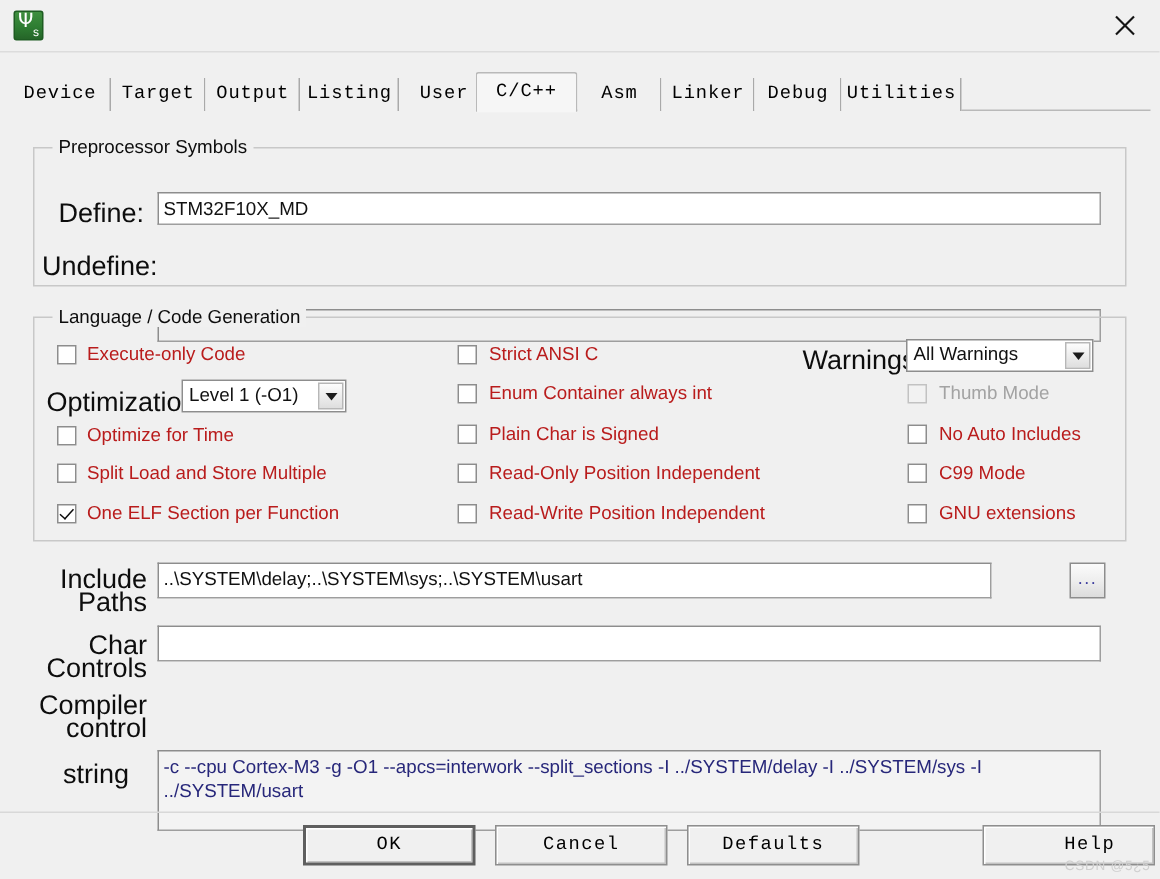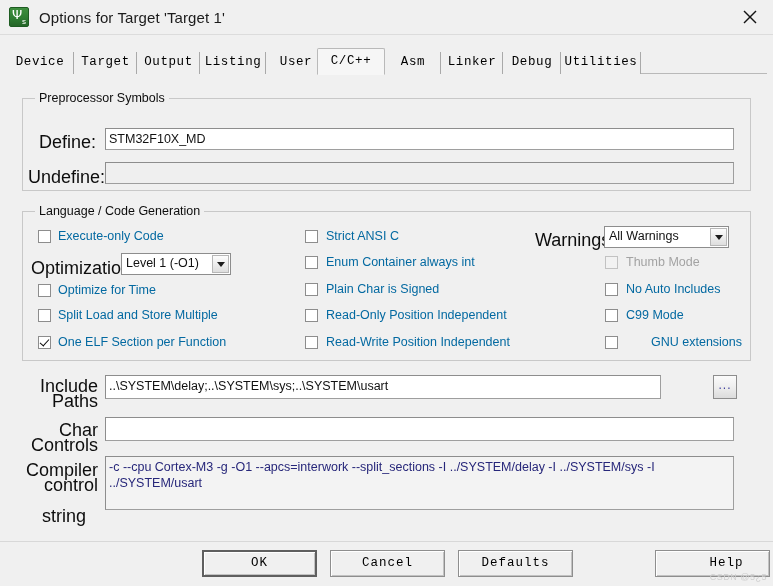--- a/index.html
+++ b/index.html
@@ -150,20 +150,21 @@
     color: #111;
     padding: 2px 3px;
     overflow: hidden;
     white-space: nowrap;
     line-height: 16px;
     cursor: text;
   }
   .field.disabled {
     background: #efefef;
     color: #8c8c8c;
+    margin-top: 44px;
   }
   .field.multiline { white-space: normal; line-height: 16px; }
 
   
   .cb {
     position: absolute;
     width: 13px; height: 13px;
     box-sizing: border-box;
     background: #ffffff;
     border: 1px solid #8d8d8d;
@@ -175,21 +176,21 @@
     position: absolute;
     left: 3px; top: 0px;
     width: 4px; height: 8px;
     border: solid #0b0b0b;
     border-width: 0 1.8px 1.8px 0;
     transform: rotate(42deg);
   }
   .cb-label {
     position: absolute;
     font-size: 12.5px;
-    color: #0369a1;
+    color: #b91c1c;
     white-space: nowrap;
     cursor: default;
   }
   .cb-label.disabled { color: #a3a3a3; }
 
   
   .combo {
     position: absolute;
     box-sizing: border-box;
     background: #ffffff;
@@ -269,21 +270,20 @@
     letter-spacing: 0.5px;
     white-space: nowrap;
     user-select: none;
   }
 </style>
 </head>
 <body>
 
 <div class="titlebar">
   <div class="title-icon"></div>
-  <div class="title-text">Options for Target 'Target 1'</div>
   <div class="title-close">
     <svg width="14" height="14" viewBox="0 0 14 14" aria-hidden="true">
       <line x1="1" y1="1" x2="13" y2="13" stroke="#141414" stroke-width="1.4"></line>
       <line x1="13" y1="1" x2="1" y2="13" stroke="#141414" stroke-width="1.4"></line>
     </svg>
   </div>
 </div>
 
 <div class="tabstrip">
   <div class="tabstrip-line"></div>
@@ -356,21 +356,21 @@
 <div class="cb disabled" style="left:605px; top:256px;"></div>
 <div class="cb-label disabled" style="left:626px; top:255px;">Thumb Mode</div>
 
 <div class="cb" style="left:605px; top:283px;"></div>
 <div class="cb-label" style="left:626px; top:282px;">No Auto Includes</div>
 
 <div class="cb" style="left:605px; top:309px;"></div>
 <div class="cb-label" style="left:626px; top:308px;">C99 Mode</div>
 
 <div class="cb" style="left:605px; top:336px;"></div>
-<div class="cb-label" style="left:626px; top:335px;margin-left:25px;">GNU extensions</div>
+<div class="cb-label" style="left:626px; top:335px;">GNU extensions</div>
 
 <div class="lbl right" style="left:20px; top:376px; width:78px;">Include</div>
 <div class="lbl right" style="left:20px; top:391px; width:78px;">Paths</div>
 <div class="field" style="left:105px; top:375px; width:556px; height:24px;">..\SYSTEM\delay;..\SYSTEM\sys;..\SYSTEM\usart</div>
 <div class="browse" style="left:713px; top:375px; width:24px; height:24px;">...</div>
 
 <div class="lbl right" style="left:20px; top:420px; width:78px;">Char</div>
 <div class="lbl right" style="left:20px; top:435px; width:78px;">Controls</div>
 <div class="field" style="left:105px; top:417px; width:629px; height:24px;"></div>
 

